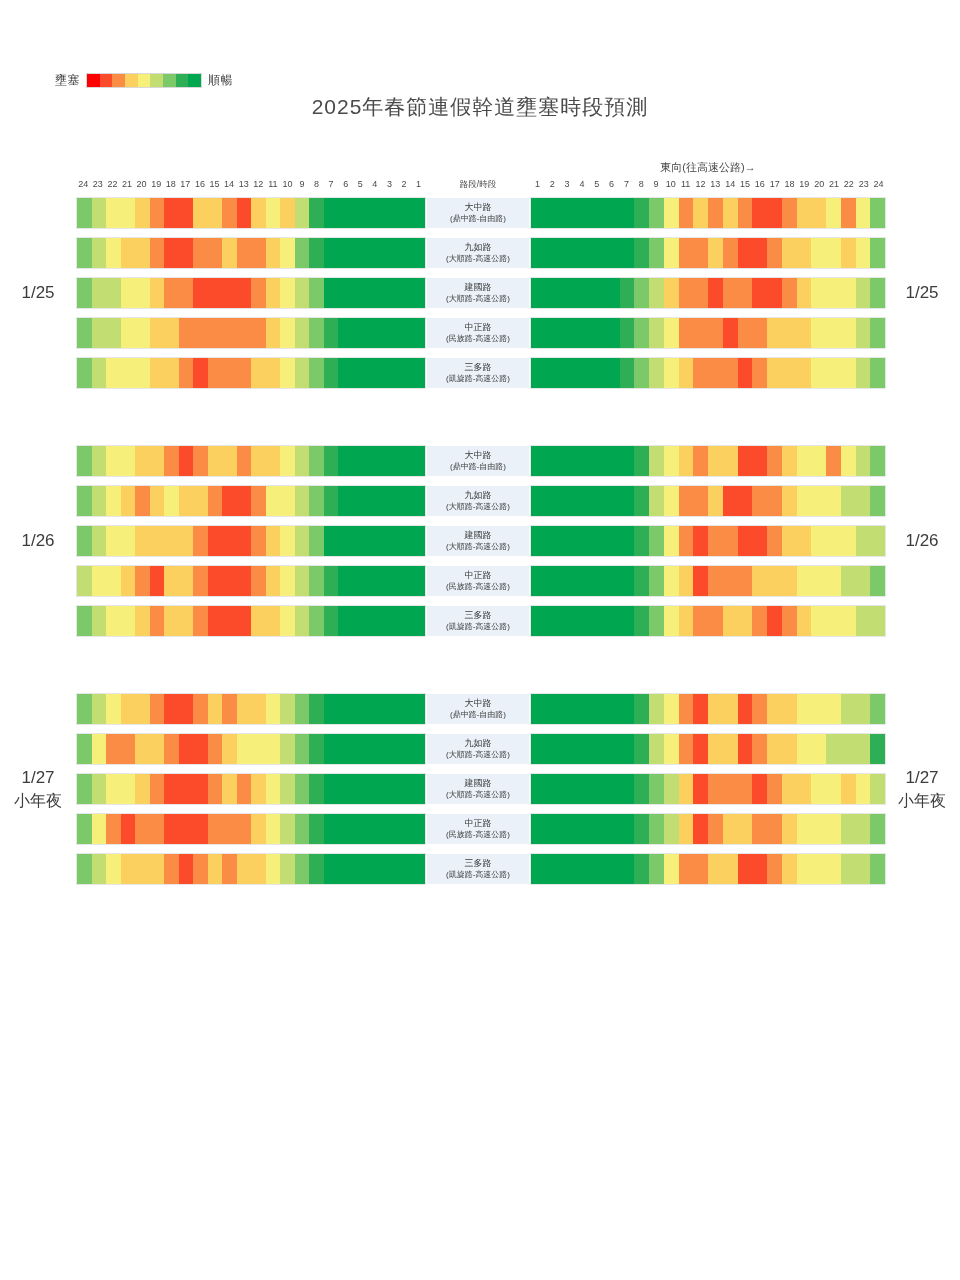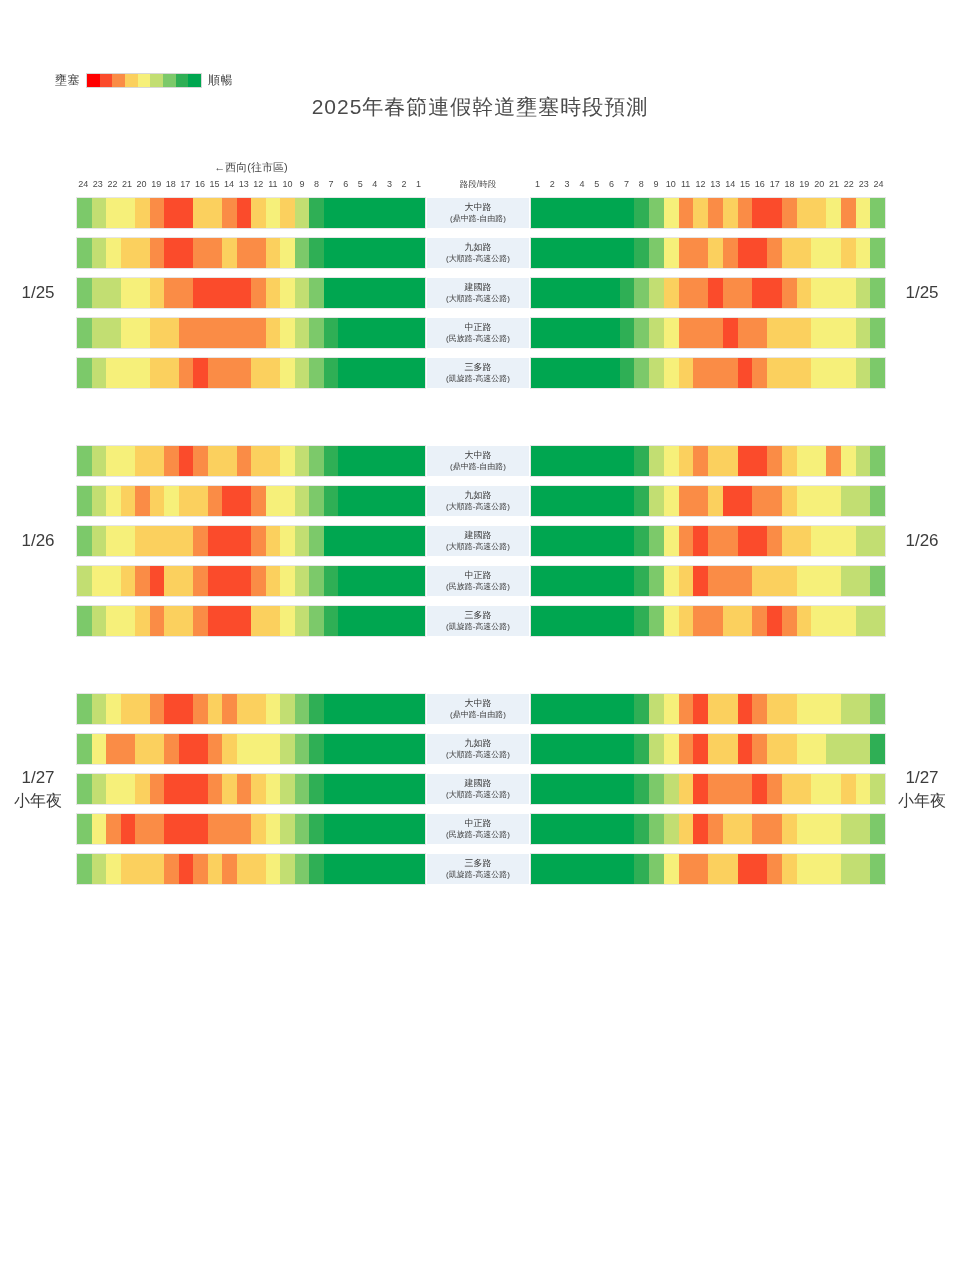--- a/index.html
+++ b/index.html
@@ -189,21 +189,21 @@
       <span style="background: rgb(0, 166, 80);"></span>
     </span>
   <span class="legend-label">順暢</span>
 </div>
 
 <div class="chart-title">2025年春節連假幹道壅塞時段預測</div>
 
 <div class="plot">
 
   <div class="dir-headers">
-    <div class="dir-title west">←西向(往市區)</div>
+    <div class="dir-title east">東向(往高速公路)→</div>
   </div>
 
   <div class="hour-headers">
     <div class="hours west">
         <span>24</span>
         <span>23</span>
         <span>22</span>
         <span>21</span>
         <span>20</span>
         <span>19</span>

